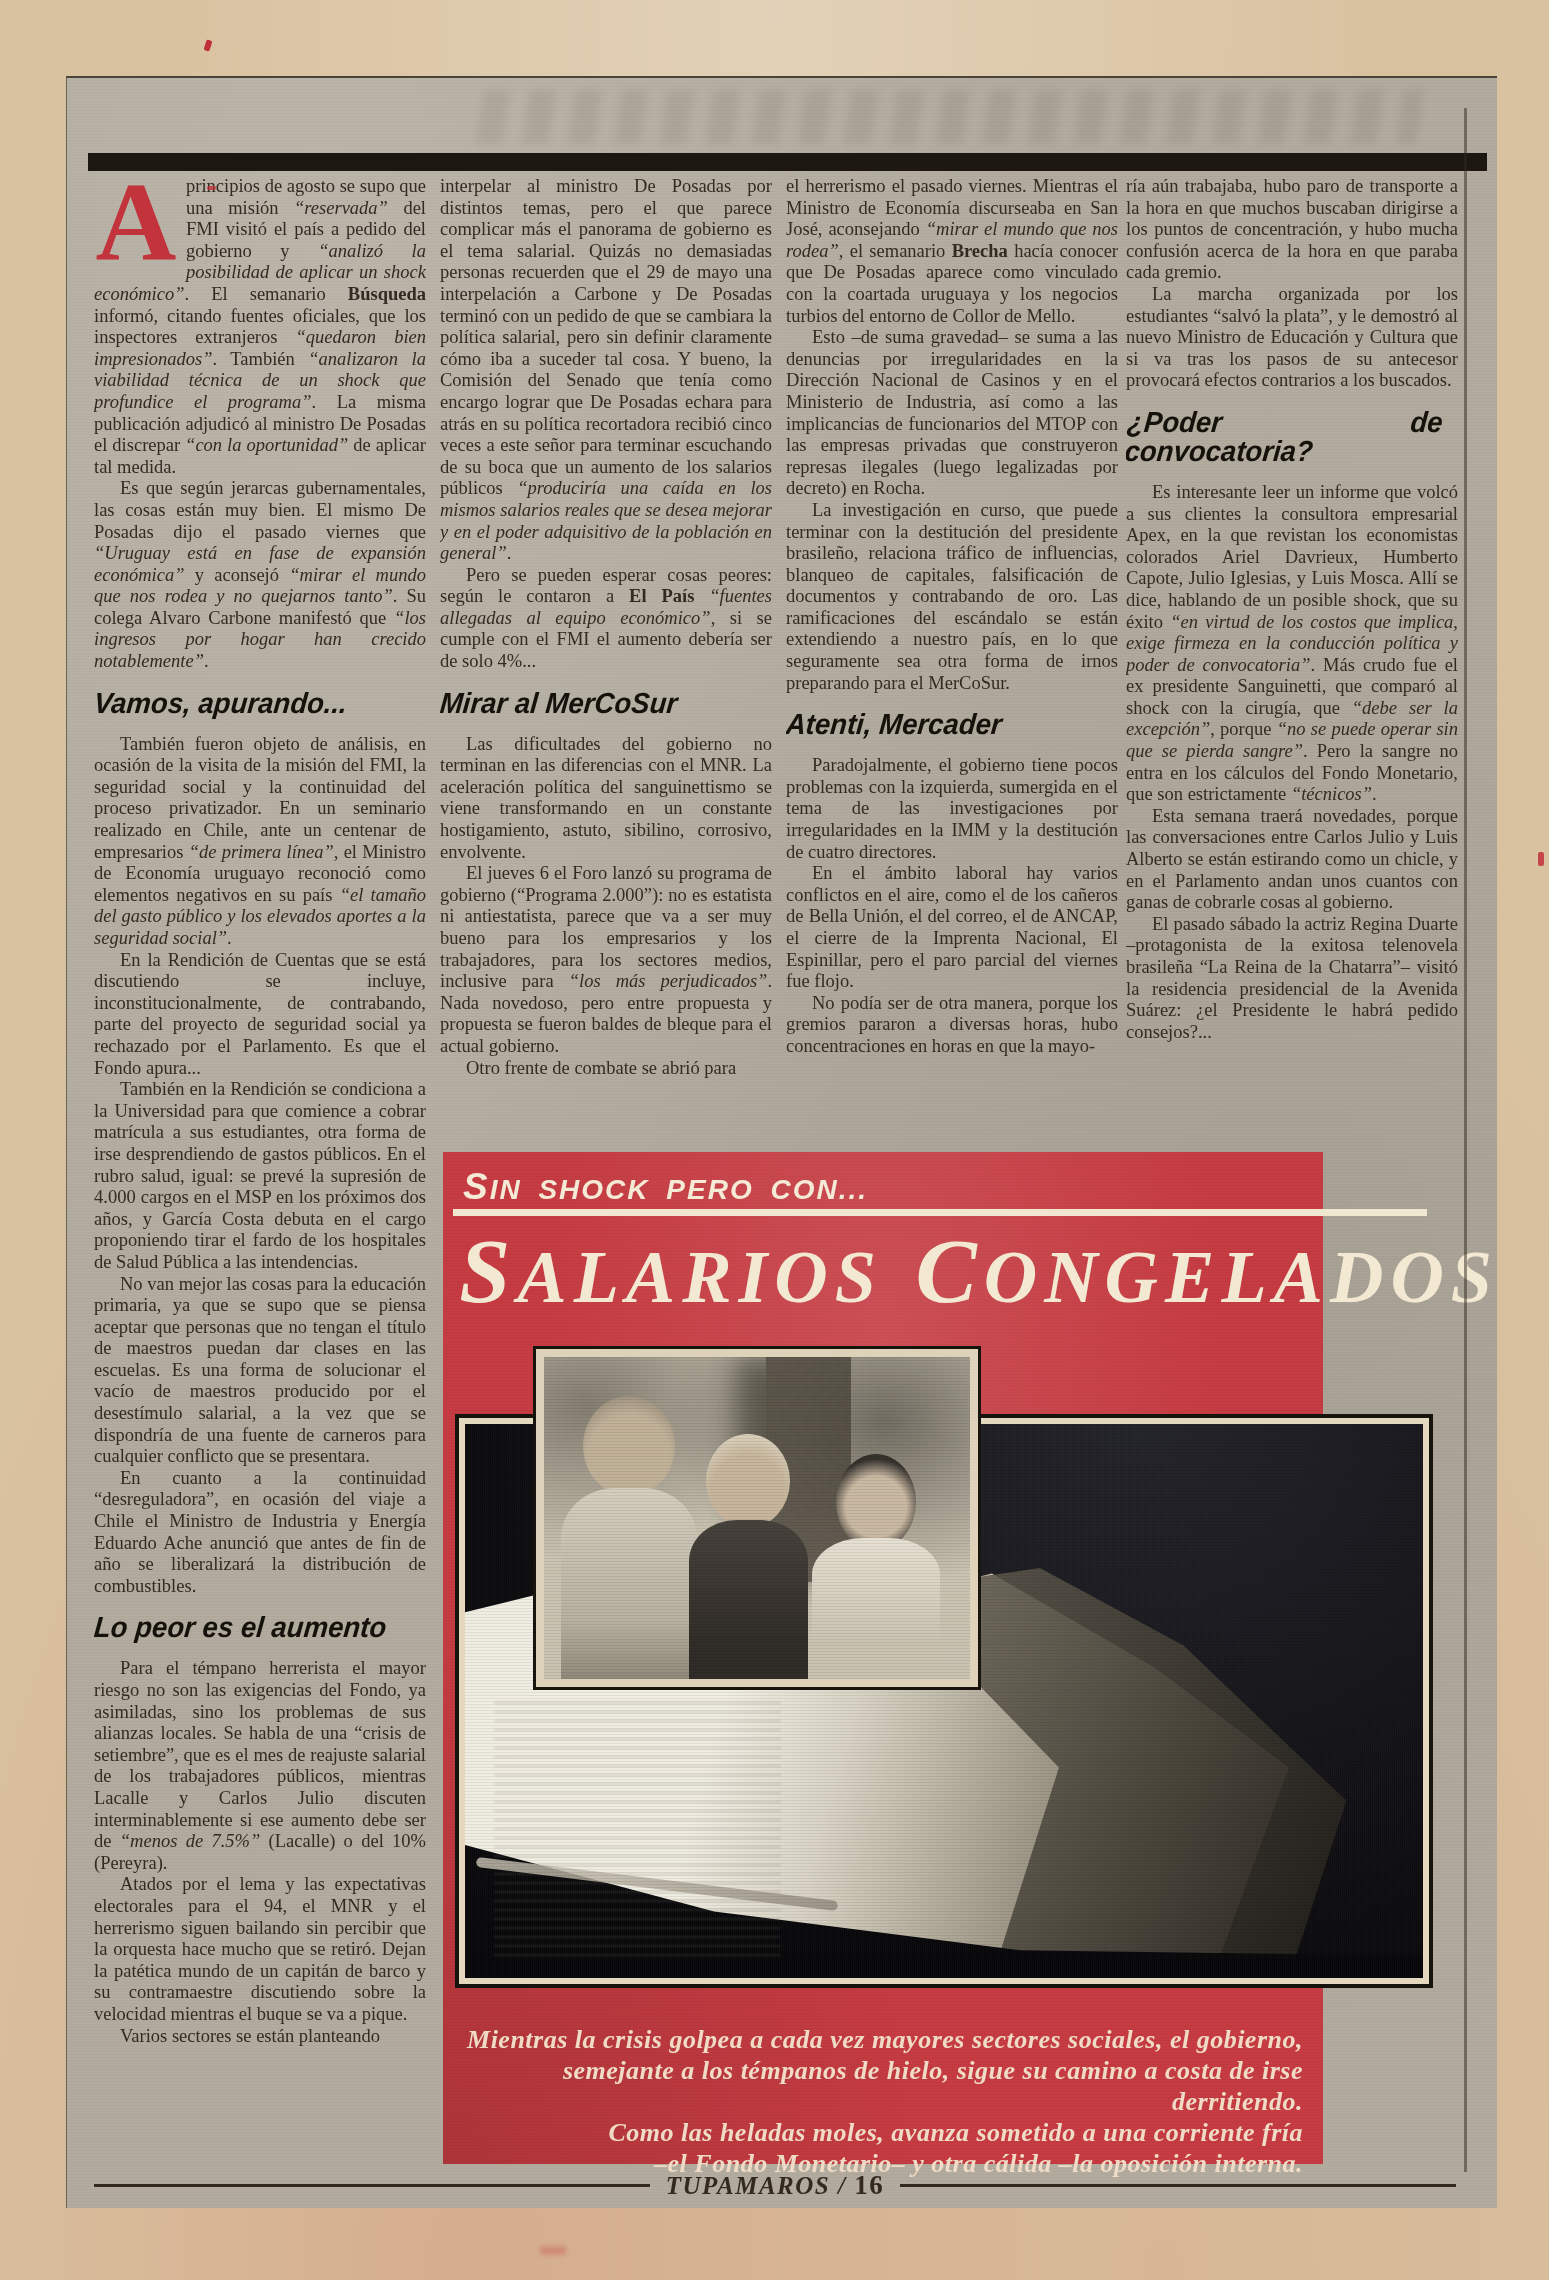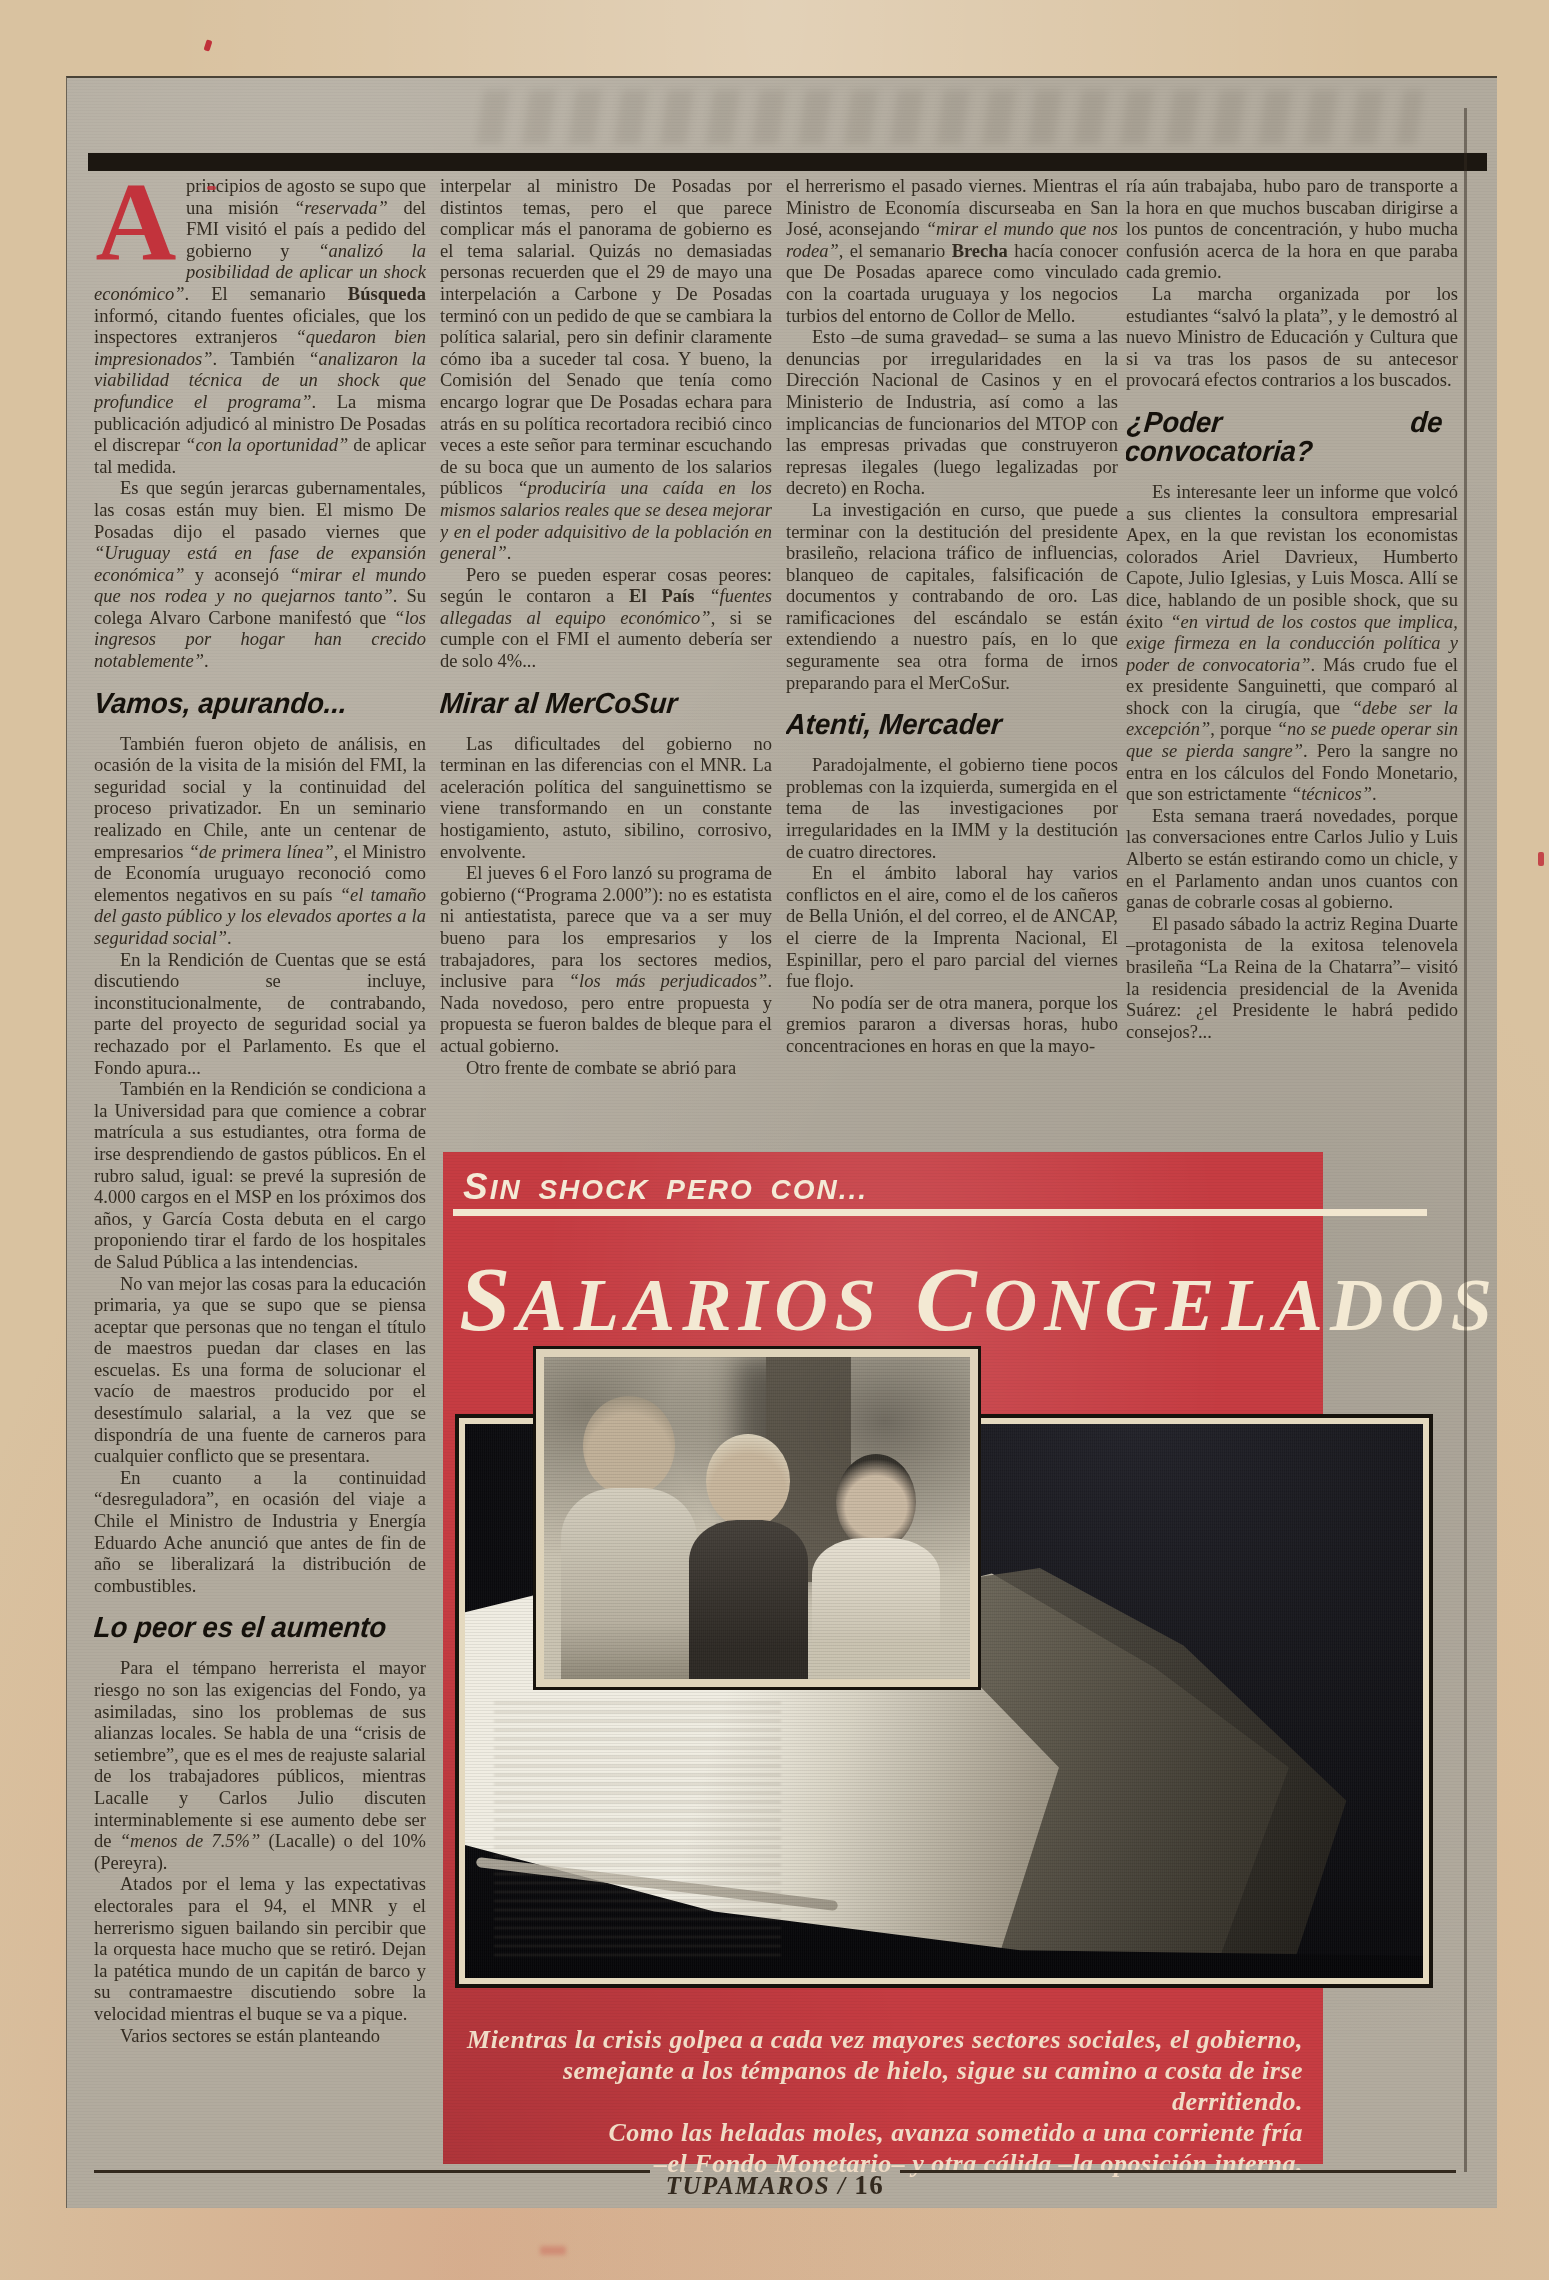--- a/index.html
+++ b/index.html
@@ -45,21 +45,21 @@
          radial-gradient(ellipse at 0% 100%, rgba(0,0,0,.12), transparent 40%),
          repeating-linear-gradient(0deg, rgba(0,0,0,.035) 0 1px, transparent 1px 3px),
          #c63c42;}
   .kicker{position:absolute;left:20px;top:14px;color:#f4ead6;
        font-family:"Liberation Sans",sans-serif;font-style:italic;font-weight:bold;
        font-size:28px;letter-spacing:2px;word-spacing:7px;}
   .kicker::first-letter{font-size:1.32em;}
   .divider{position:absolute;left:10px;top:57px;width:974px;height:7px;background:#f1e6cf;}
   .headline{position:absolute;left:0;right:0;top:66px;text-align:center;color:#f3e9d3;
        font-family:"Liberation Serif",serif;font-style:italic;font-weight:bold;
-       font-size:74px;letter-spacing:7px;white-space:nowrap;margin-top:28px;}
+       font-size:74px;letter-spacing:7px;white-space:nowrap;}
   .hw{display:inline-block;margin:0 .22em;}
   .hw::first-letter{font-size:1.24em;}
   
   .mainphoto{position:absolute;left:12px;top:262px;width:978px;height:574px;
        background:#e4d9bf;border:4px solid #17130d;padding:6px;box-sizing:border-box;}
   .ph{position:relative;width:100%;height:100%;overflow:hidden;background:#101014;}
   .sky{position:absolute;inset:0;background:
        radial-gradient(ellipse at 70% 0%, #23232a, #0b0b0e 70%);}
   .berg{position:absolute;inset:0;
        clip-path:polygon(0 34%, 14% 28%, 30% 24%, 43% 32%, 55% 27%, 72% 44%, 86% 62%, 78% 100%, 0 100%);
@@ -100,21 +100,21 @@
   .pC .head{top:0;width:84px;height:94px;background:radial-gradient(circle at 50% 62%, #c7b59c 52%, #d9d0ba 80%);}
   .pC .torso{top:86px;background:linear-gradient(180deg,#45403a,#2e2a25 80%);}
   .pR{left:63%;width:30%;height:70%;}
   .pR .head{top:0;width:80px;height:96px;background:radial-gradient(circle at 50% 55%, #c9b8a2 46%, #33302a 72%);}
   .pR .torso{top:84px;background:linear-gradient(180deg,#e6e0d2,#c9c2b0 75%);}
   
   .caption{position:absolute;left:20px;right:20px;top:872px;text-align:right;}
   .cap-line{color:#f0dcc6;font-style:italic;font-weight:bold;font-size:26px;line-height:31px;
        font-family:"Liberation Serif",serif;letter-spacing:.5px;}
   
-  .footer{position:absolute;left:94px;right:93px;top:2170px;display:flex;gap:16px;}
+  .footer{position:absolute;left:94px;right:93px;top:2170px;display:flex;align-items:center;gap:16px;}
   .frule{flex:1;height:3px;background:#33291e;}
   .ftext{white-space:nowrap;color:#33291e;font-weight:bold;font-size:25px;
        font-family:"Liberation Serif",serif;letter-spacing:1.5px;font-style:italic;}
   .ftext b{font-style:normal;font-size:27px;}
   .edge-right{position:absolute;left:1464px;top:108px;width:3px;height:2064px;background:rgba(50,42,32,.5);}
   .speck{position:absolute;background:#c0303a;border-radius:2px;}
   .sp1{left:205px;top:40px;width:6px;height:11px;transform:rotate(18deg);}
   .sp2{left:207px;top:186px;width:9px;height:4px;opacity:.8;}
   .sp3{left:1538px;top:852px;width:6px;height:14px;opacity:.85;}
   .sp4{left:540px;top:2246px;width:26px;height:9px;background:rgba(200,90,80,.4);filter:blur(2px);}

